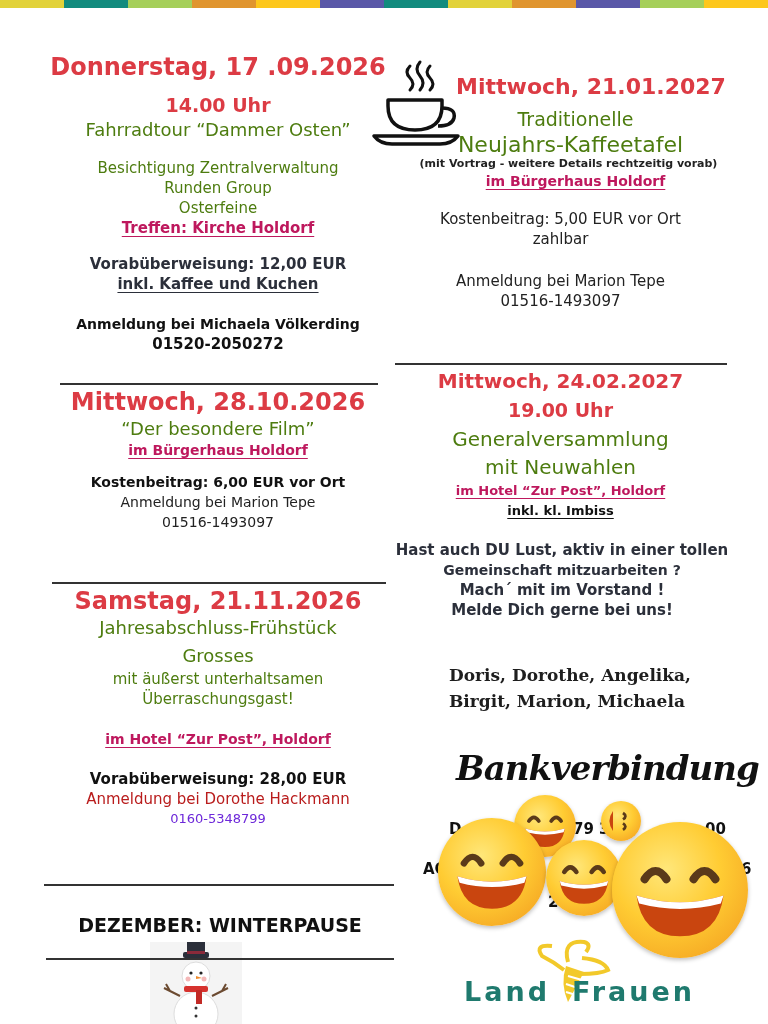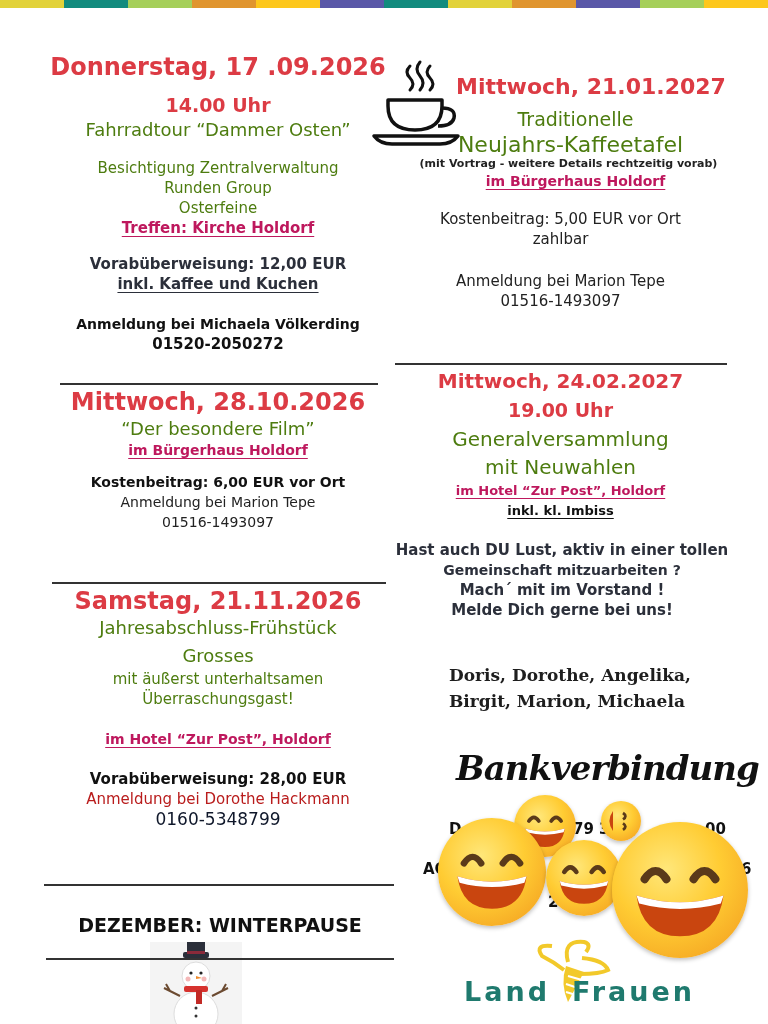--- a/index.html
+++ b/index.html
@@ -89,21 +89,21 @@
   <div class="red t-date">Samstag, 21.11.2026</div>
   <div class="blue t-title" style="line-height:26px;">Jahresabschluss-Frühstück</div>
   <div class="blue t-title" style="margin-top:2px; line-height:26px;">Grosses</div>
   <div class="blue t-sub">mit äußerst unterhaltsamen</div>
   <div class="blue t-sub">Überraschungsgast!</div>
   <div style="height:20px;"></div>
   <div class="loc">im Hotel “Zur Post”, Holdorf</div>
   <div style="height:20px;"></div>
   <div class="t-body bold" style="color:#111; font-size:15px;">Vorabüberweisung: 28,00 EUR</div>
   <div class="t-body" style="color:#b91c1c; font-size:15px;">Anmeldung bei Dorothe Hackmann</div>
-  <div class="t-body" style="color:#0f172a; font-size:17px;">0160-5348799</div>
+  <div class="t-body" style="color:#6d28d9; font-size:13px;">0160-5348799</div>
 </div>
 
 <div class="hr" style="left:44px; top:884px; width:350px;"></div>
 
 <div class="col left" style="top:914px; left:40px; width:360px;">
   <div style="font-size:19px; font-weight:bold; color:#111;">DEZEMBER: WINTERPAUSE</div>
 </div>
 
 <div class="block" style="left:150px; top:942px; width:92px; height:82px; background:#f4f4f4;">
   <svg width="92" height="82" viewBox="0 0 92 82">

